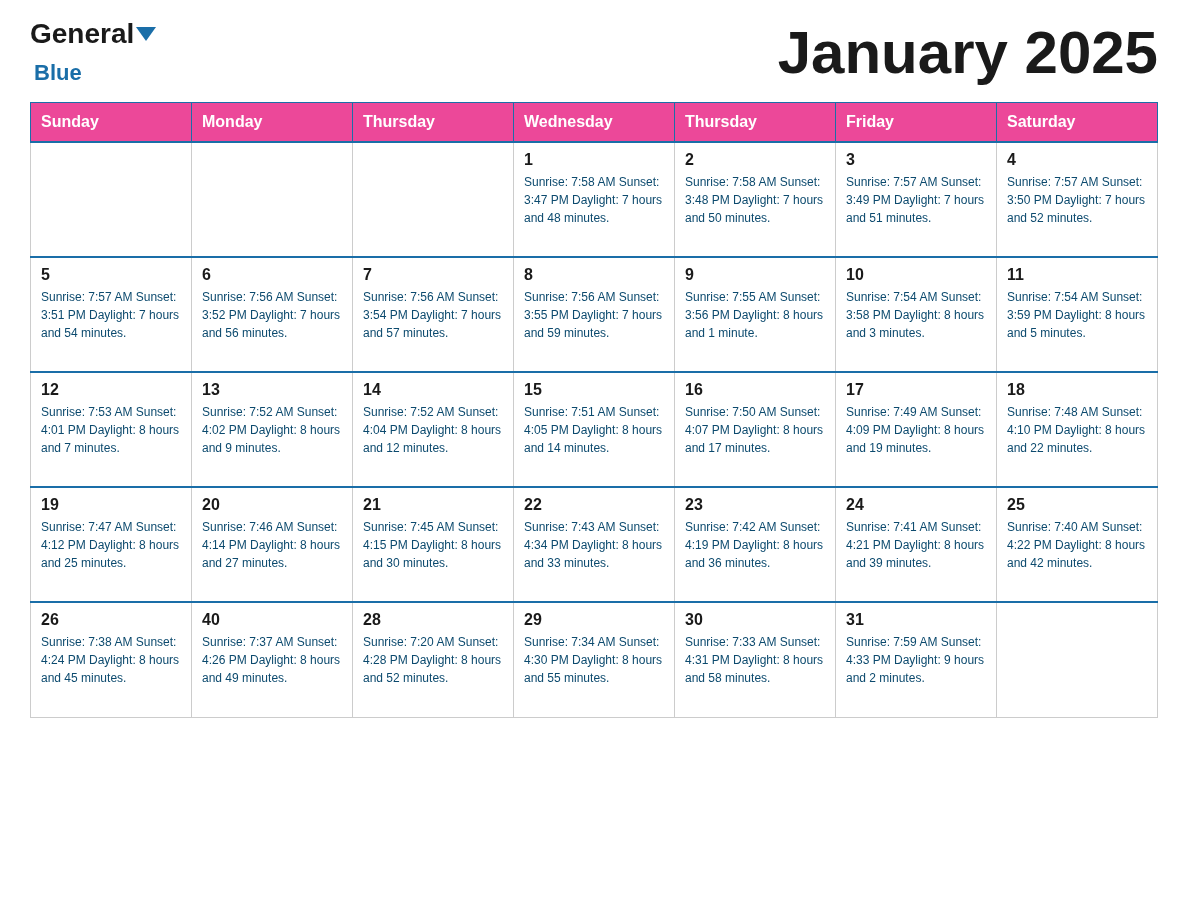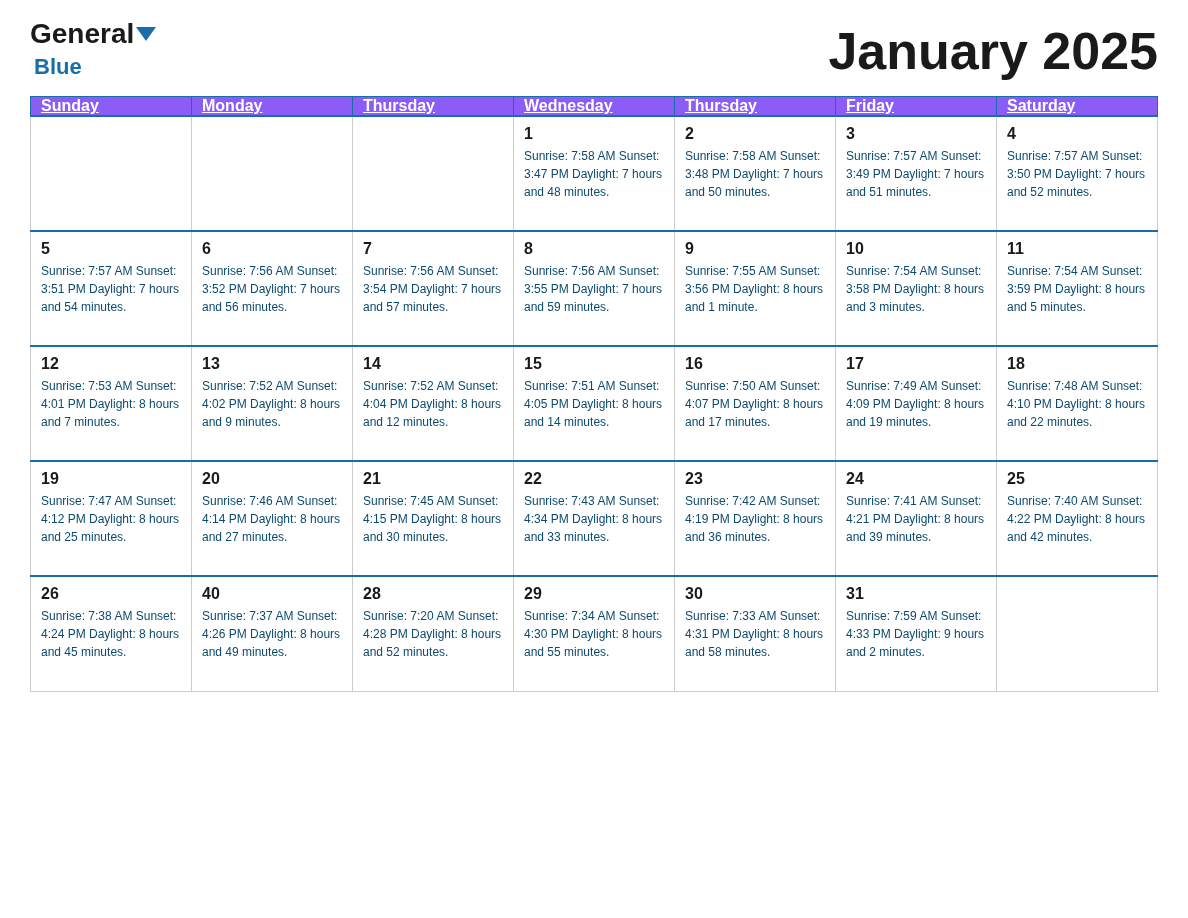--- a/index.html
+++ b/index.html
@@ -6,21 +6,21 @@
     body {
       font-family: Arial, Helvetica, sans-serif;
       background: #ffffff;
       width: 1188px;
       min-height: 918px;
       padding: 20px 30px;
     }
     .header-area {
       display: flex;
       justify-content: space-between;
-      align-items: flex-end;
+      align-items: flex-start;
       margin-bottom: 16px;
     }
     .logo {
       display: flex;
       flex-direction: column;
       align-items: flex-start;
     }
     .logo-general {
       font-size: 28px;
       font-weight: bold;
@@ -40,51 +40,50 @@
       border-top: 14px solid #1a6ea8;
       margin-left: 2px;
       vertical-align: middle;
       position: relative;
       top: -2px;
     }
     .logo-blue {
       font-size: 22px;
       font-weight: bold;
       color: #1a6ea8;
-      margin-top: 6px;
+      margin-top: 12px;
       margin-left: 4px;
     }
     .title-area {
       text-align: right;
     }
     .month-title {
-      font-size: 52px;
+      font-size: 60px;
       font-weight: bold;
       color: #1a1a1a;
       line-height: 1.1;
     }
     .location-title {
       font-size: 22px;
       color: #333;
       margin-top: 4px;
     }
     .calendar {
       width: 100%;
       border-collapse: collapse;
       table-layout: fixed;
     }
     .calendar thead th {
-      background-color: #8b5cf6;
+      background-color: #ec4899;
       color: #ffffff;
       font-size: 16px;
       font-weight: bold;
-      padding: 0 10px;
+      padding: 10px 10px;
       text-align: left;
       border: 1px solid #1a6ea8;
-      text-decoration: underline;
     }
     .calendar tbody td {
       vertical-align: top;
       padding: 8px 10px;
       border: 1px solid #cccccc;
       border-top: 2px solid #1a6ea8;
       font-size: 12.5px;
       color: #333;
       height: 115px;
     }

